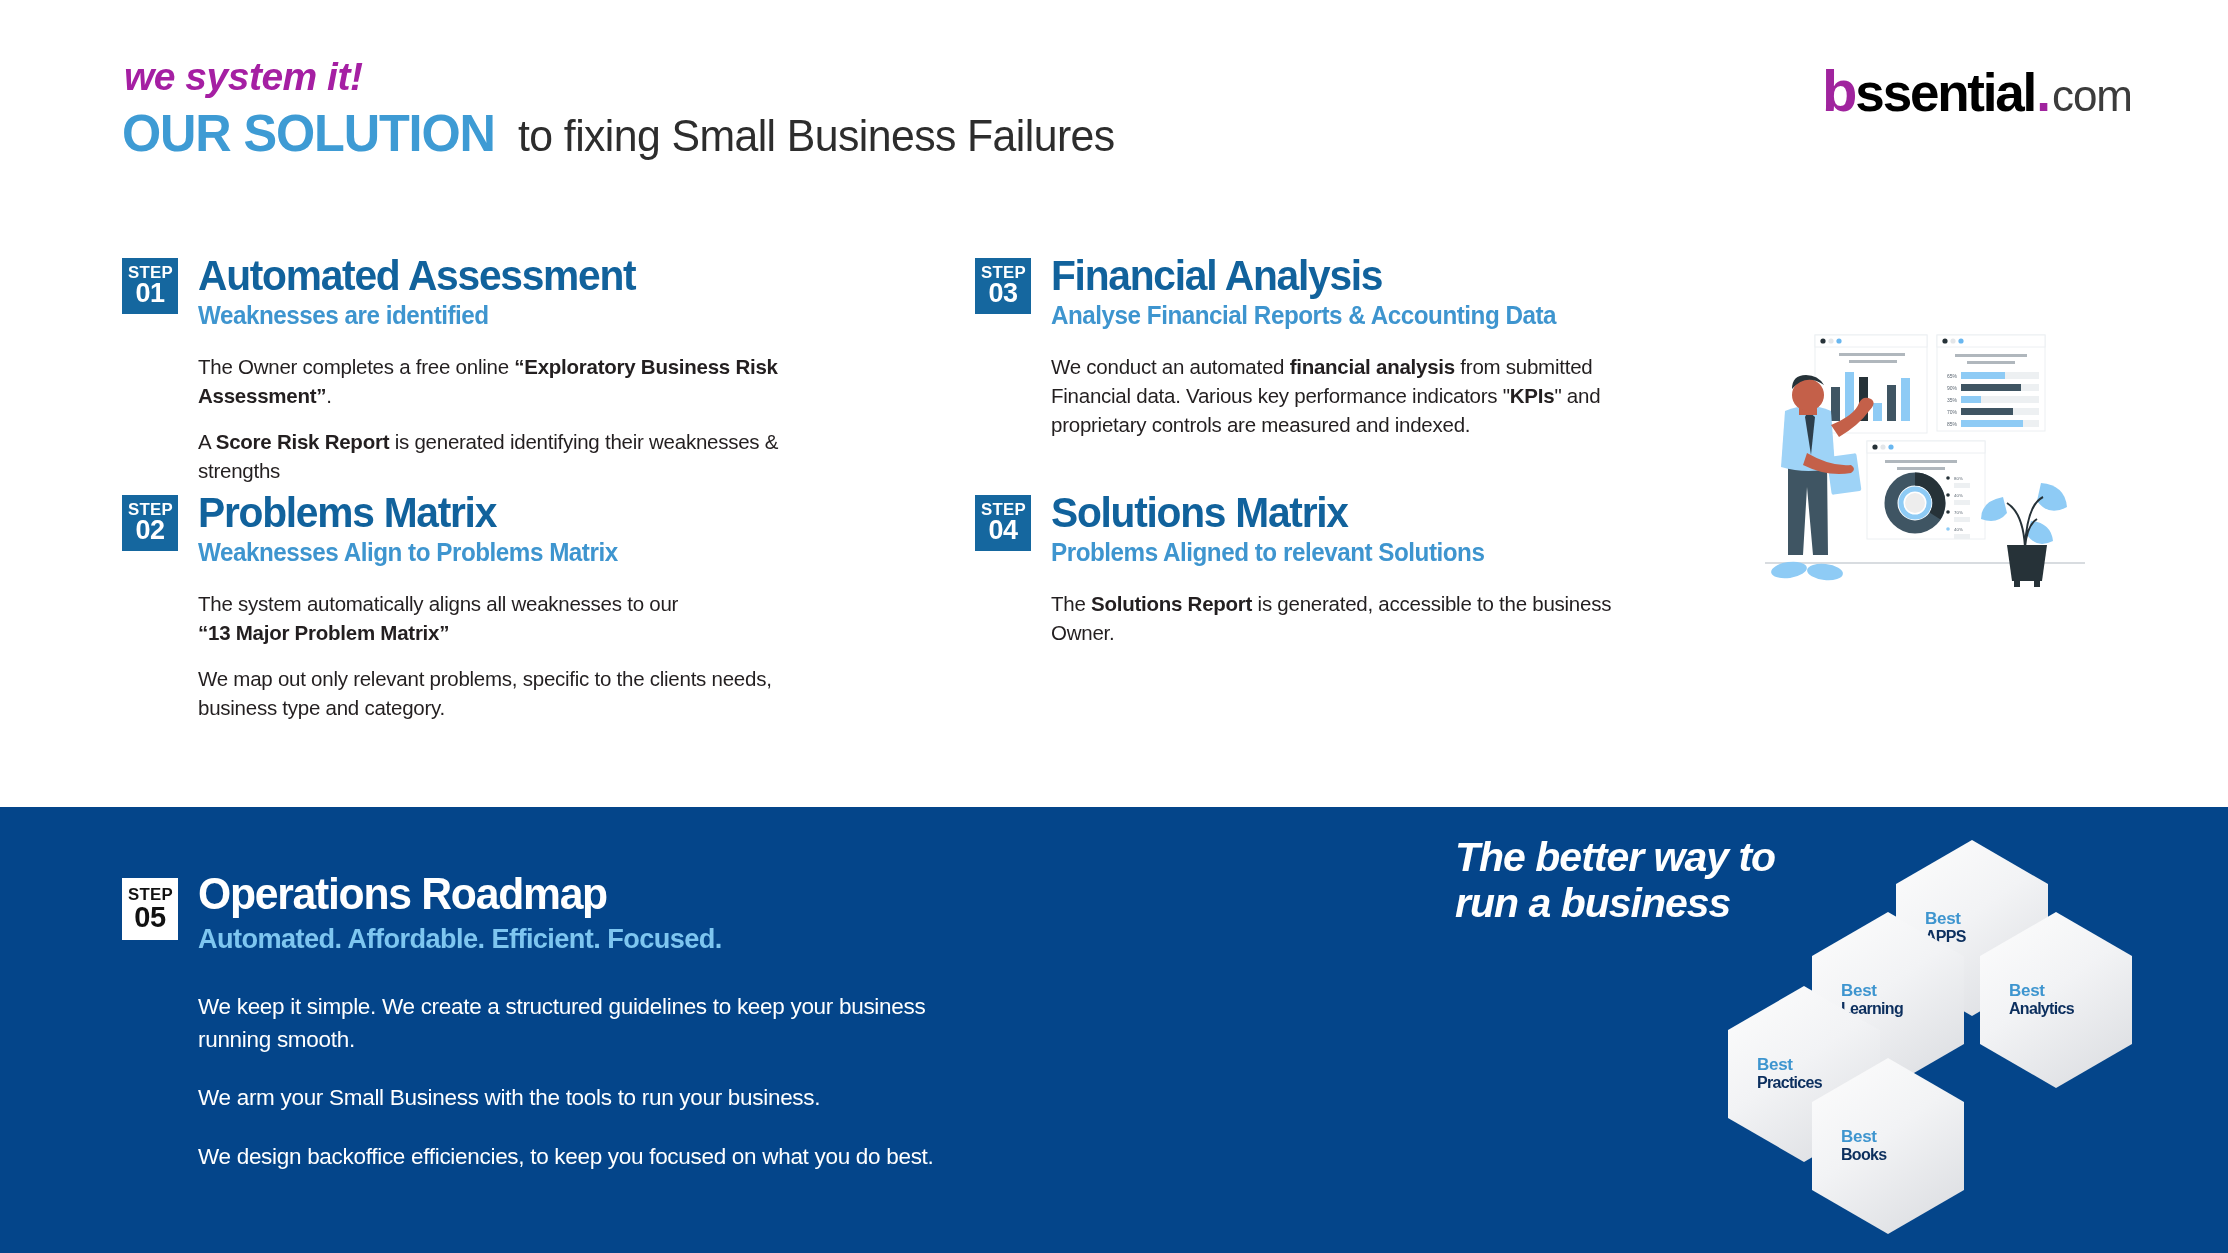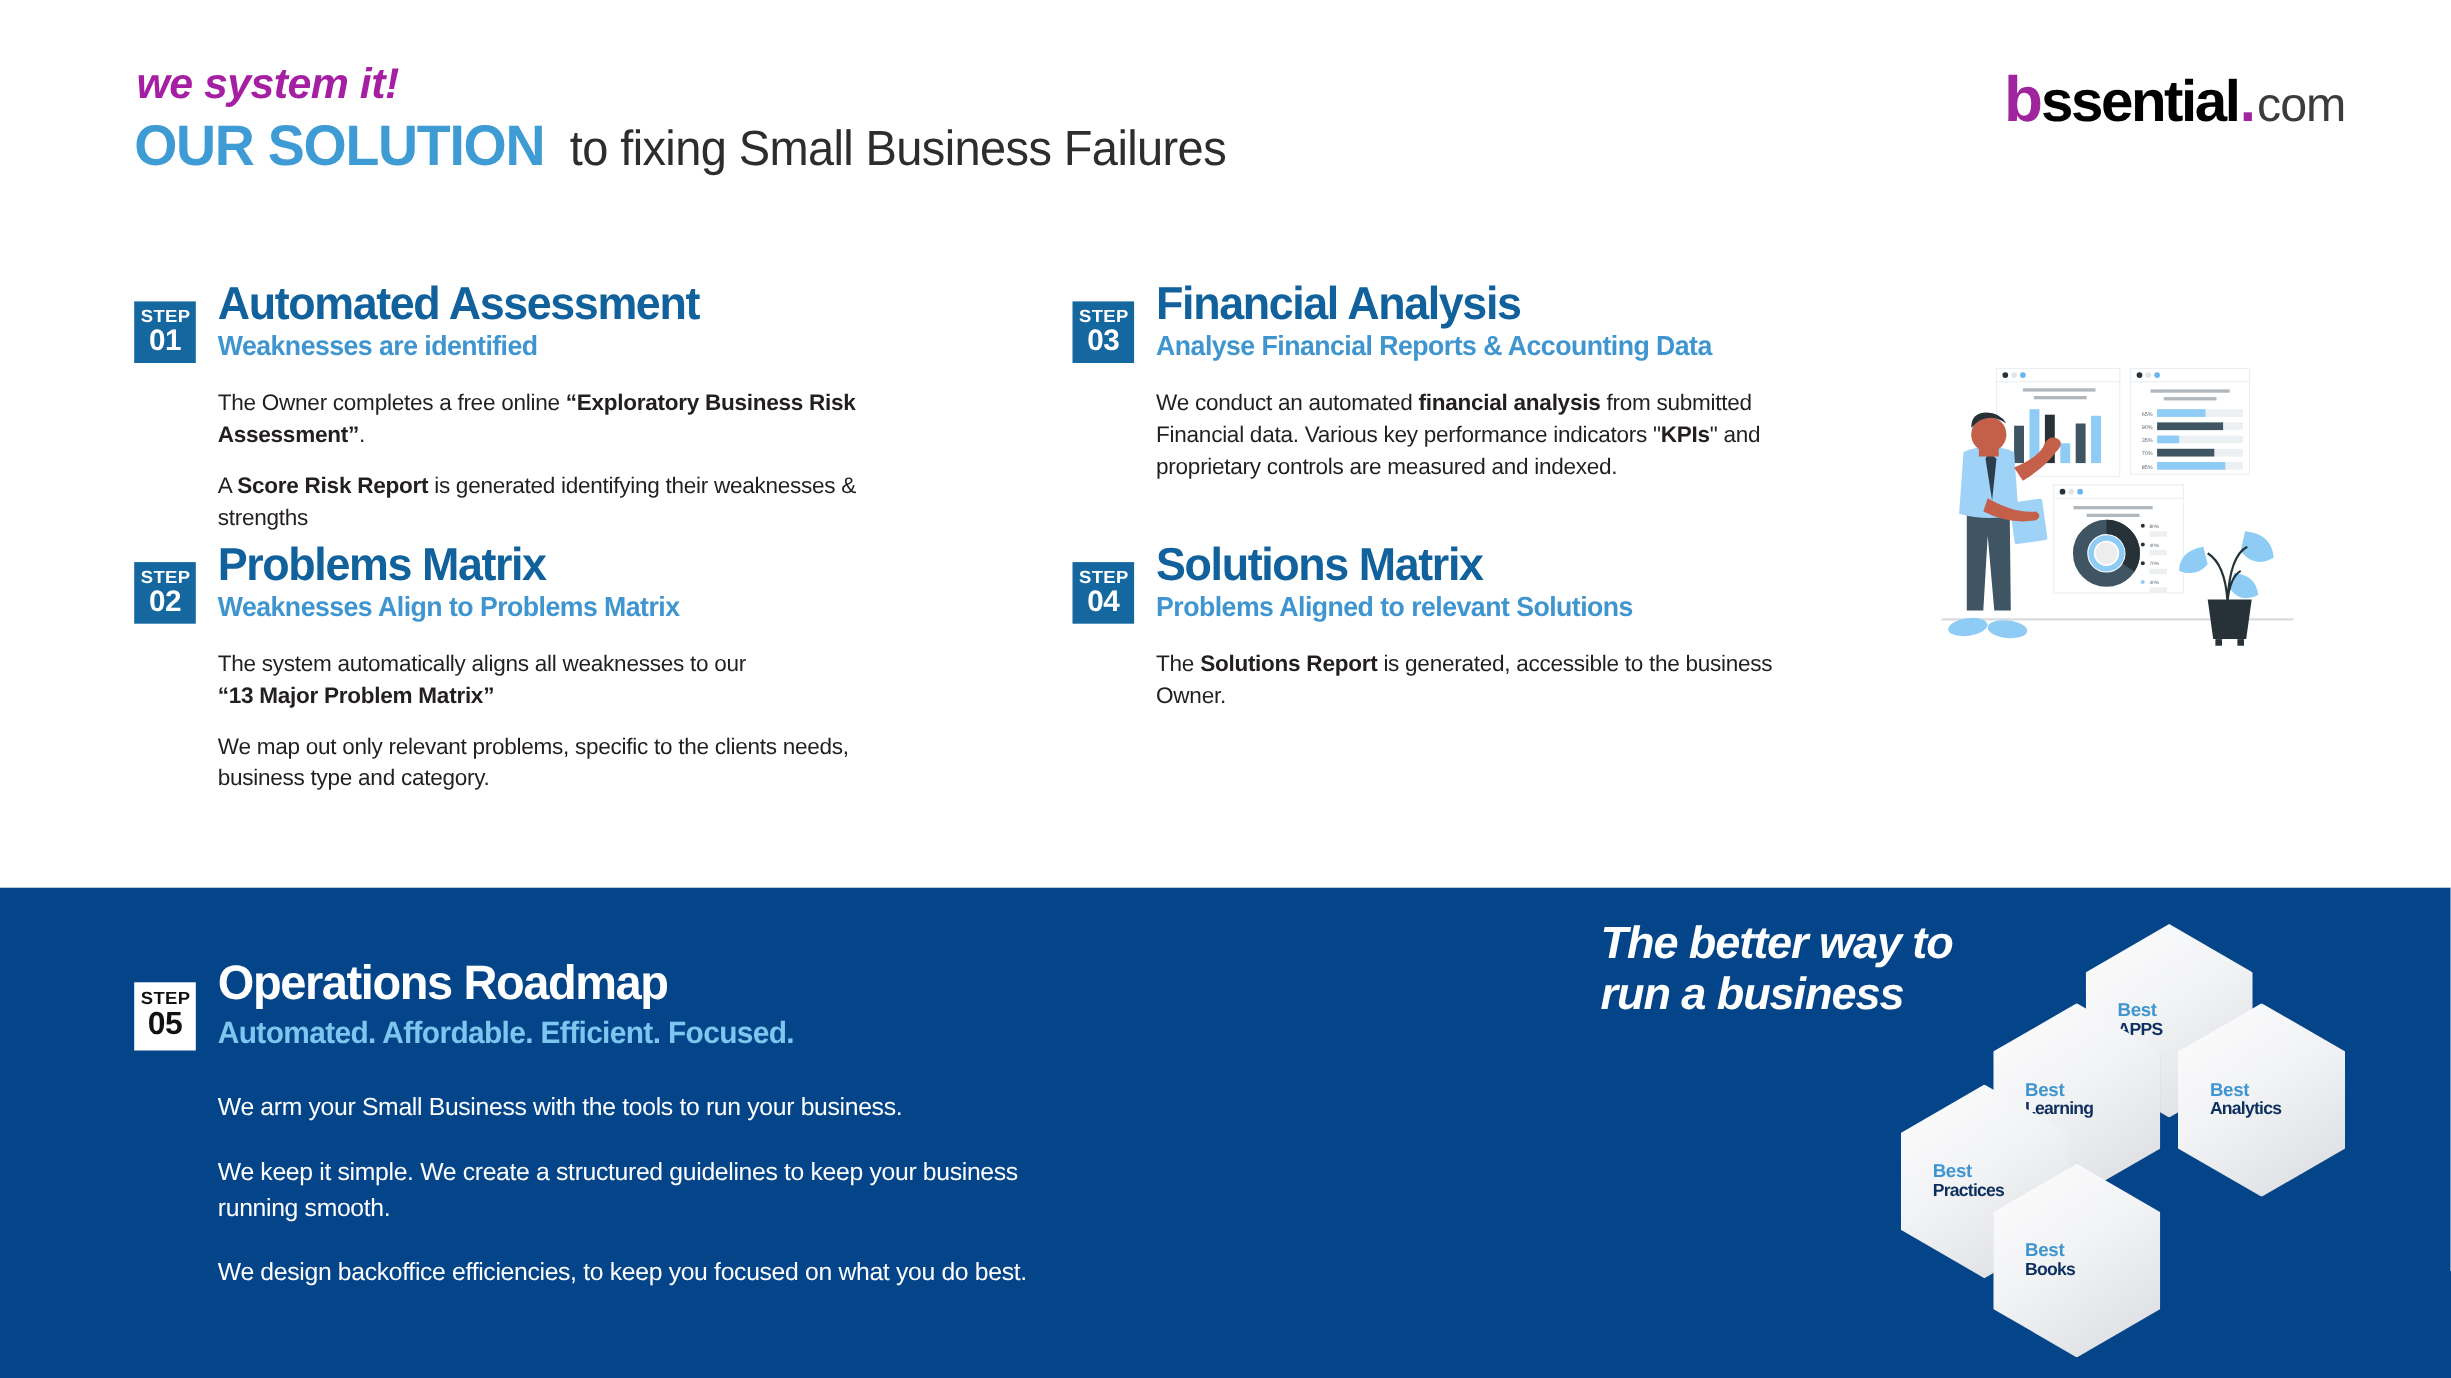--- a/index.html
+++ b/index.html
@@ -97,21 +97,21 @@
     letter-spacing: -1px;
     line-height: 1;
   }
 
   
   .step-block {
     position: absolute;
   }
   .step-head {
     display: flex;
-    align-items: flex-end;
+    align-items: flex-start;
   }
   .step-badge {
     width: 56px;
     height: 56px;
     background: #15679f;
     color: #ffffff;
     display: flex;
     flex-direction: column;
     align-items: center;
     justify-content: center;
@@ -496,22 +496,22 @@
         <div class="step-badge-light">
           <span class="s-word">STEP</span>
           <span class="s-num">05</span>
         </div>
         <div class="step-titles">
           <div id="step5-title">Operations Roadmap</div>
           <div id="step5-sub">Automated. Affordable. Efficient. Focused.</div>
         </div>
       </div>
       <div id="step5-body">
+        <p>We keep it simple. We create a structured guidelines to keep your business running smooth.</p>
         <p>We arm your Small Business with the tools to run your business.</p>
-        <p>We keep it simple. We create a structured guidelines to keep your business running smooth.</p>
         <p>We design backoffice efficiencies, to keep you focused on what you do best.</p>
       </div>
     </div>
 
   </div>
 
   <div id="tagline">
     <div>The better way to</div>
     <div>run a business</div>
   </div>

